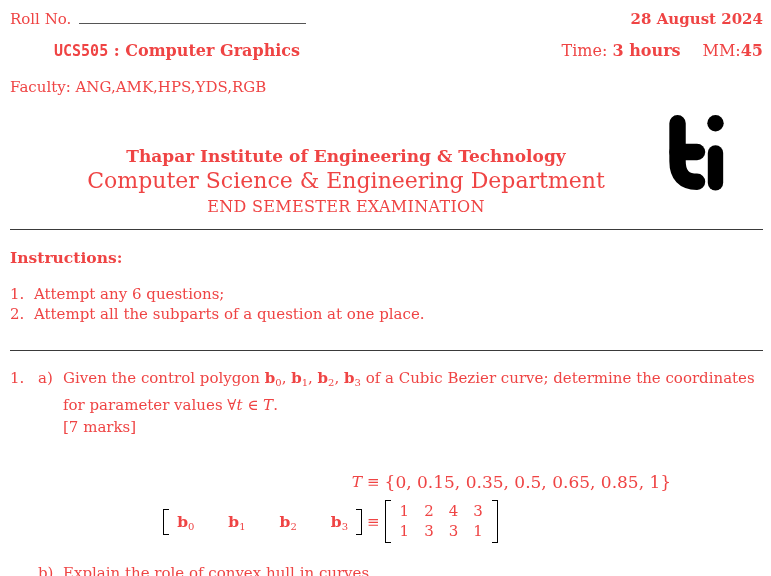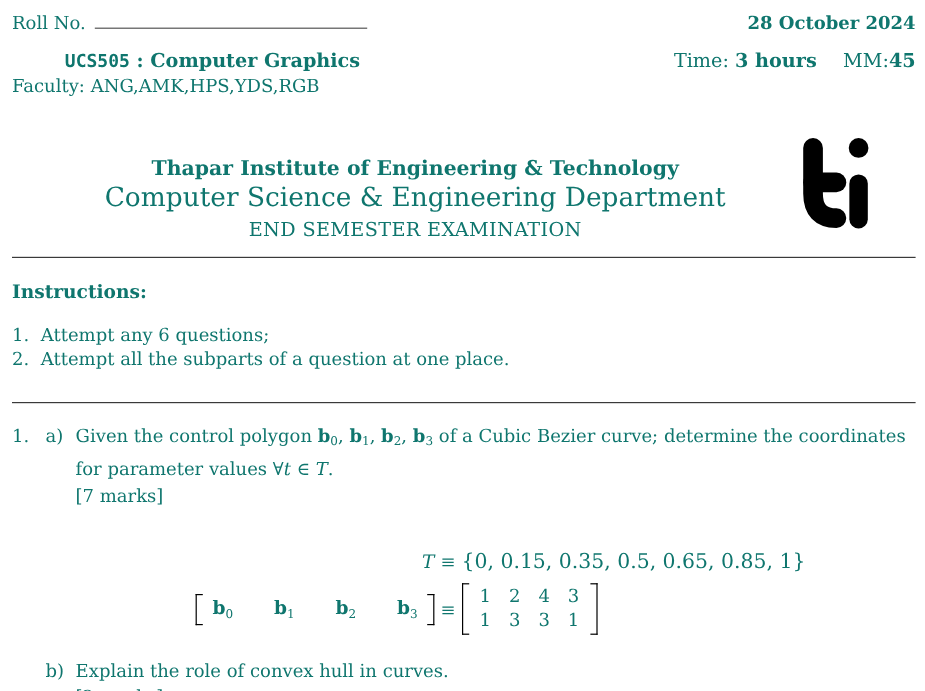--- a/index.html
+++ b/index.html
@@ -1,36 +1,36 @@
 <!DOCTYPE html>
 <html><head>
 <meta charset="utf-8">
 <style>
   html,body{margin:0;padding:0;background:#fff;}
   .page{
     position:relative;
     width:771px;height:576px;
-    background:#ffffff;color:#0f766e;
+    background:#ffffff;color:#ef4444;
     font-family:"DejaVu Serif", serif;
     font-size:15px;
     overflow:hidden;
     box-sizing:border-box;
     padding:10px 8px 0 10px;
   }
   .seg{white-space:pre;}
   .bold{font-weight:bold;}
   .it{font-style:italic;}
   .flexrow{display:flex;justify-content:space-between;align-items:baseline;}
 
   
   .roll-line{display:inline-block;width:227px;border-bottom:1.5px solid #555;height:3px;margin-left:8px;}
   .course-line{margin-top:13px;font-size:16px;margin-left:44px;}
   .course-code{font-family:"DejaVu Sans Mono", monospace;font-weight:bold;font-size:15px;}
   .time-mm-gap{display:inline-block;width:22px;}
-  .faculty-line{margin-top:3px;}
+  .faculty-line{margin-top:18px;}
 
   
   .header-center{width:672px;text-align:center;margin-top:49px;}
   .inst-title{font-size:17px;font-weight:bold;line-height:22px;}
   .dept-line{font-size:22px;line-height:27px;}
   .exam-line{font-size:16px;line-height:26px;letter-spacing:0.3px;}
   .logo-box{position:absolute;top:112px;left:666px;width:60px;height:80px;}
 
   .rule{border:none;border-top:1px solid #3a3a3a;margin:0;}
   .rule1{margin-top:9px;}
@@ -72,21 +72,21 @@
 </style>
 </head>
 <body>
 
 <div class="page">
 
   <div class="flexrow">
     <div>
       <span class="seg">Roll No.</span><span class="roll-line"></span>
     </div>
-    <div class="bold">28 October 2024</div>
+    <div class="bold">28 August 2024</div>
   </div>
 
   <div class="flexrow course-line">
     <div>
       <span class="course-code">UCS505</span><span class="bold seg"> </span><span class="bold">:</span><span class="bold seg"> </span><span class="bold">Computer Graphics</span>
     </div>
     <div>
       <span class="seg">Time:</span><span class="seg"> </span><span class="bold">3 hours</span><span class="time-mm-gap"></span><span>MM:</span><span class="bold">45</span>
     </div>
   </div>

